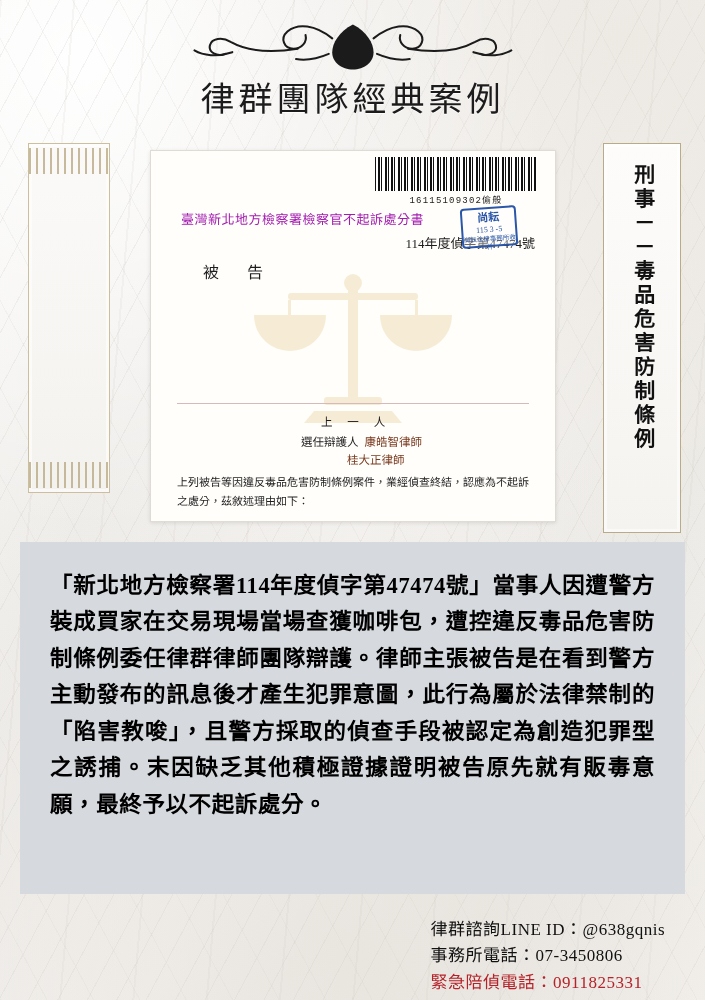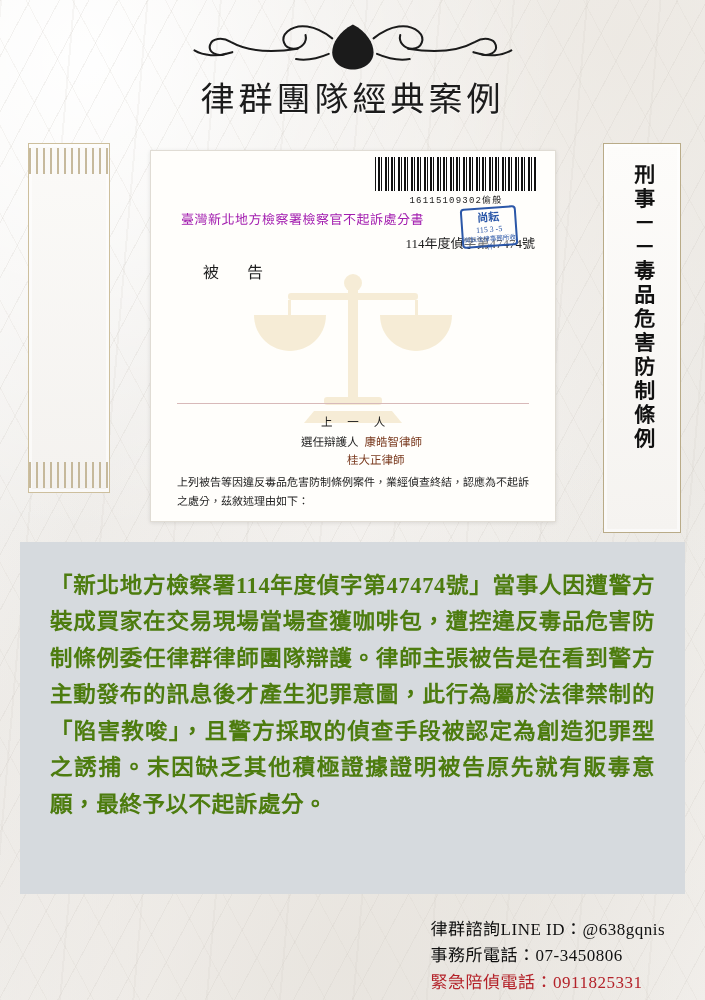--- a/index.html
+++ b/index.html
@@ -250,21 +250,21 @@
     top: 542px;
     width: 665px;
     height: 352px;
     background: #d6dade;
     box-sizing: border-box;
     padding: 26px 30px 20px 30px;
   }
   .summary-text {
     font-size: 22.5px;
     line-height: 1.62;
-    color: #4d7c0f;
+    color: #000000;
     letter-spacing: 0.6px;
     text-align: justify;
     font-weight: 600;
     font-family: "Liberation Serif", "DejaVu Serif", serif;
   }
 
   
   .footer {
     position: absolute;
     right: 40px;

